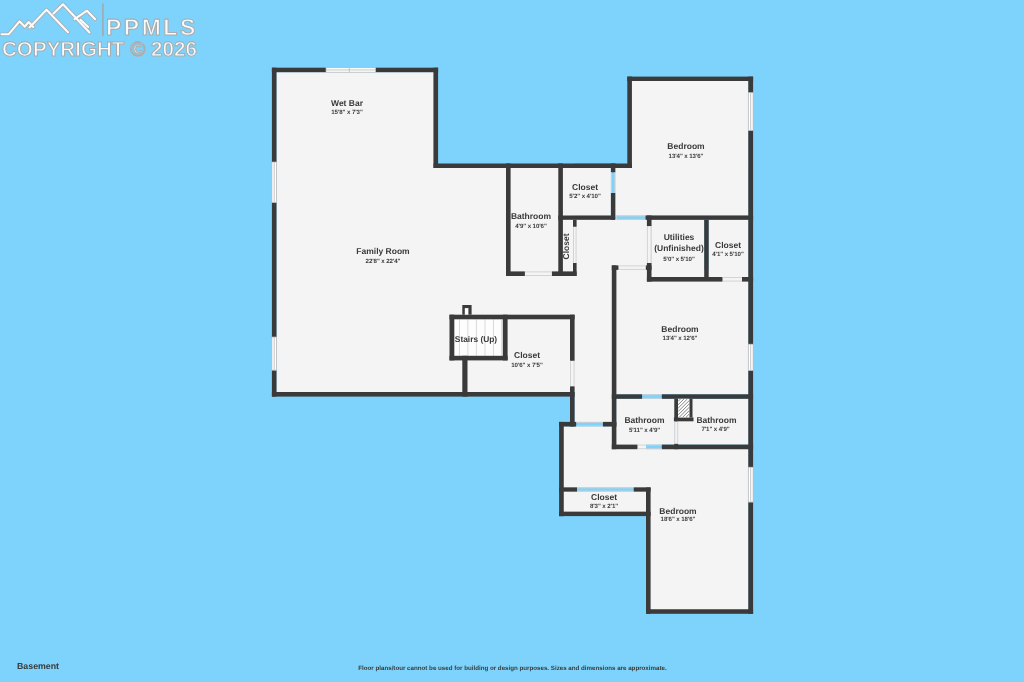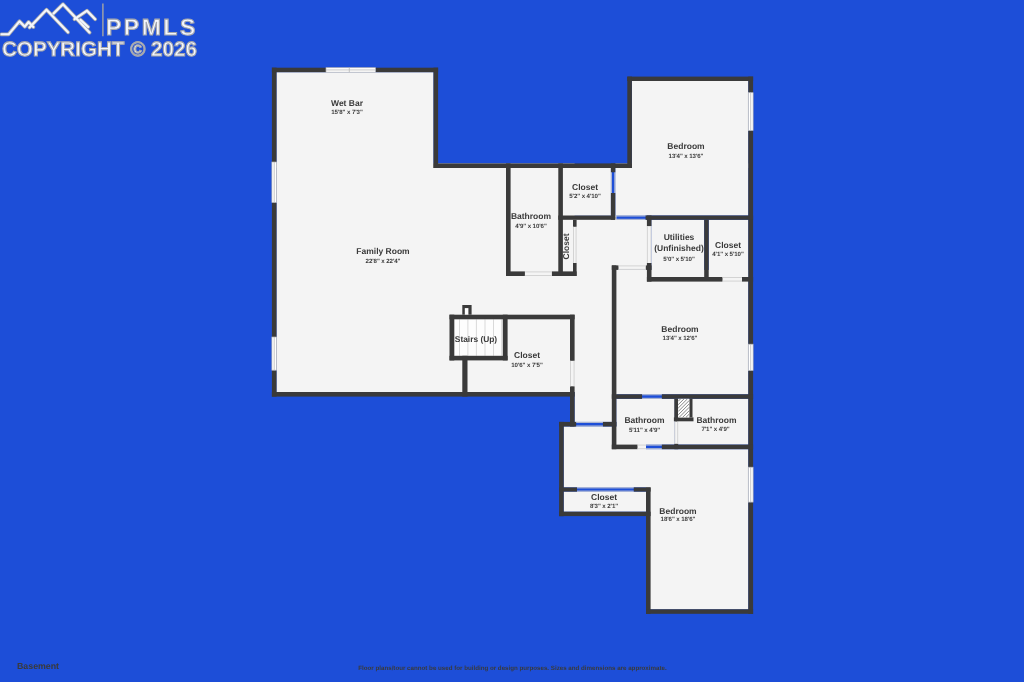--- a/index.html
+++ b/index.html
@@ -1,16 +1,16 @@
 <!DOCTYPE html>
 <html><head>
 <meta charset="utf-8">
 <style>
   html,body{margin:0;padding:0;background:#ffffff;-webkit-font-smoothing:antialiased;}
-  .page{position:relative;width:1024px;height:682px;background:#1d4ed8;overflow:hidden;}
+  .page{position:relative;width:1024px;height:682px;background:#7dd3fc;overflow:hidden;}
   svg{display:block;}
   text{font-family:"Liberation Sans", sans-serif;fill:#3a3a3a;text-rendering:geometricPrecision;}
   .rm{font-size:8.5px;font-weight:bold;}
   .dm{font-size:6.15px;font-weight:bold;letter-spacing:-0.1px;}
   .wall{fill:#3a3a3a;}
   .fill{fill:#f4f4f4;}
   .jamb{stroke:#cfcfcf;stroke-width:0.9;}
   .win{fill:#ffffff;stroke:#b4b4b4;stroke-width:0.7;}
   .winline{stroke:#b8b8b8;stroke-width:0.8;}
 </style>

